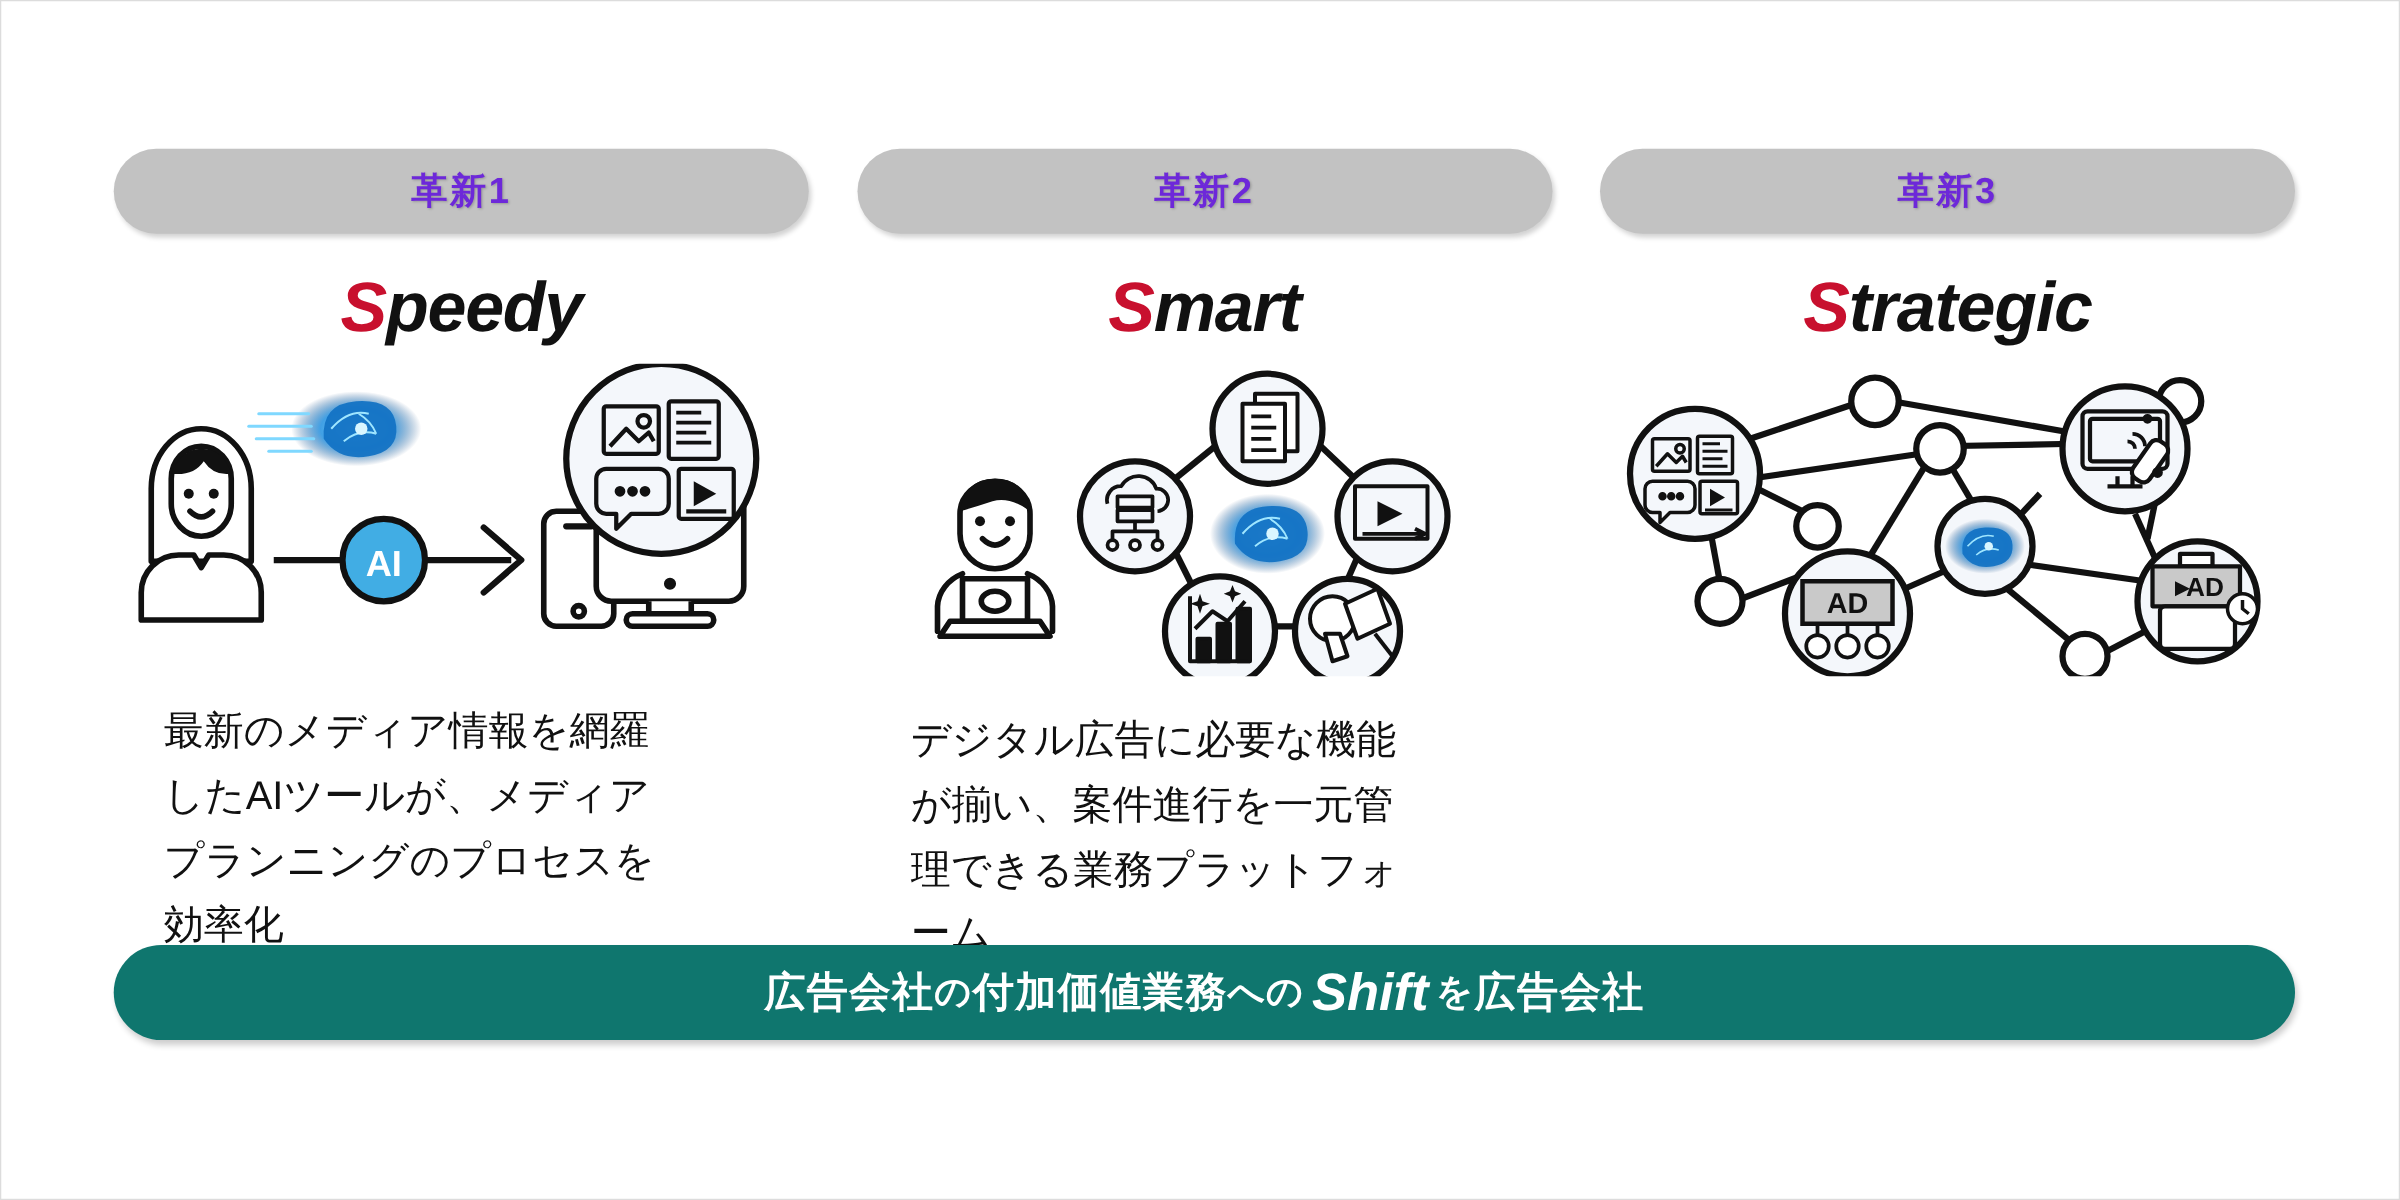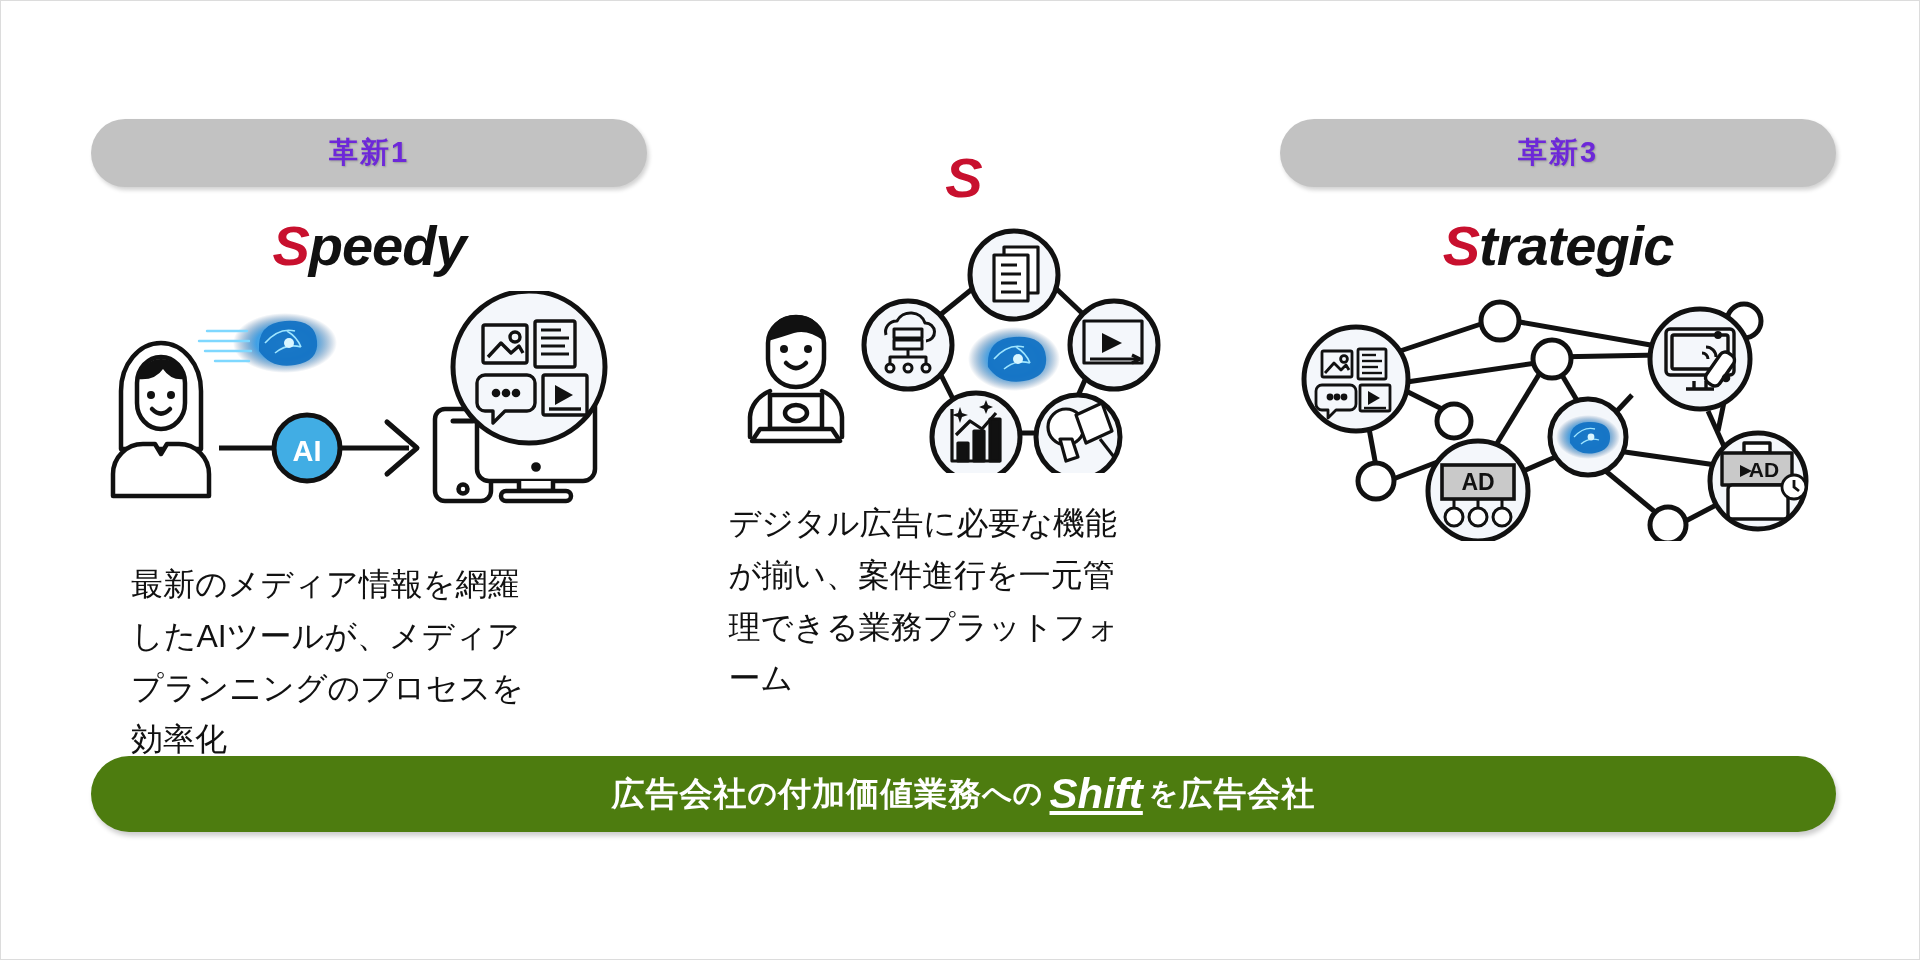--- a/index.html
+++ b/index.html
@@ -72,36 +72,35 @@
   .desc.c1{ margin-left:-76px; }
   .desc.c2{ margin-left:-70px;margin-top:25px; }
   .desc.c3{ margin-left:-84px; }
 
   
   .banner{
     position:absolute;
     left:90px; top:755px;
     width:1745px; height:76px;
     border-radius:38px;
-    background:#4d7c0f;
+    background:#0f766e;
     box-shadow:2px 4px 5px rgba(0,0,0,.2);
     display:flex;align-items:center;justify-content:center;
     color:#fff;
     font-size:33px;
     font-weight:700;
     letter-spacing:1px;
     white-space:nowrap;
   }
   .banner .shift{
     font-style:italic;
     font-size:42px;
     font-weight:700;
     padding:0 6px;
     letter-spacing:0;
-    text-decoration:underline;
   }
   .banner .small{ font-size:29px; font-weight:700; }
 </style>
 </head>
 <body>
 
 <div class="slide">
 
   <div class="columns">
 
@@ -193,22 +192,26 @@
               <polygon points="456,94 474,104 456,114" fill="#111" stroke="none"></polygon>
               <line x1="450" y1="118" x2="482" y2="118"></line>
             </g>
           </g>
         </svg>
       </div>
       <div class="desc c1">最新のメディア情報を網羅したAIツールが、メディアプランニングのプロセスを効率化</div>
     </div>
 
     <div class="col">
+      <div class="pill">
+        <span>革新2</span>
+      </div>
       <div class="headline">
         <span class="cap">S</span>
+          <span>mart</span>
       </div>
       <div class="art">
         <svg width="440" height="250" viewBox="0 0 440 250">
           <defs>
             <radialGradient id="brainGlow2" cx="50%" cy="50%" r="50%">
               <stop offset="0%" stop-color="#7fd8ff" stop-opacity=".95"></stop>
               <stop offset="55%" stop-color="#1f8fe0" stop-opacity=".85"></stop>
               <stop offset="100%" stop-color="#0a3f7a" stop-opacity="0"></stop>
             </radialGradient>
           </defs>

